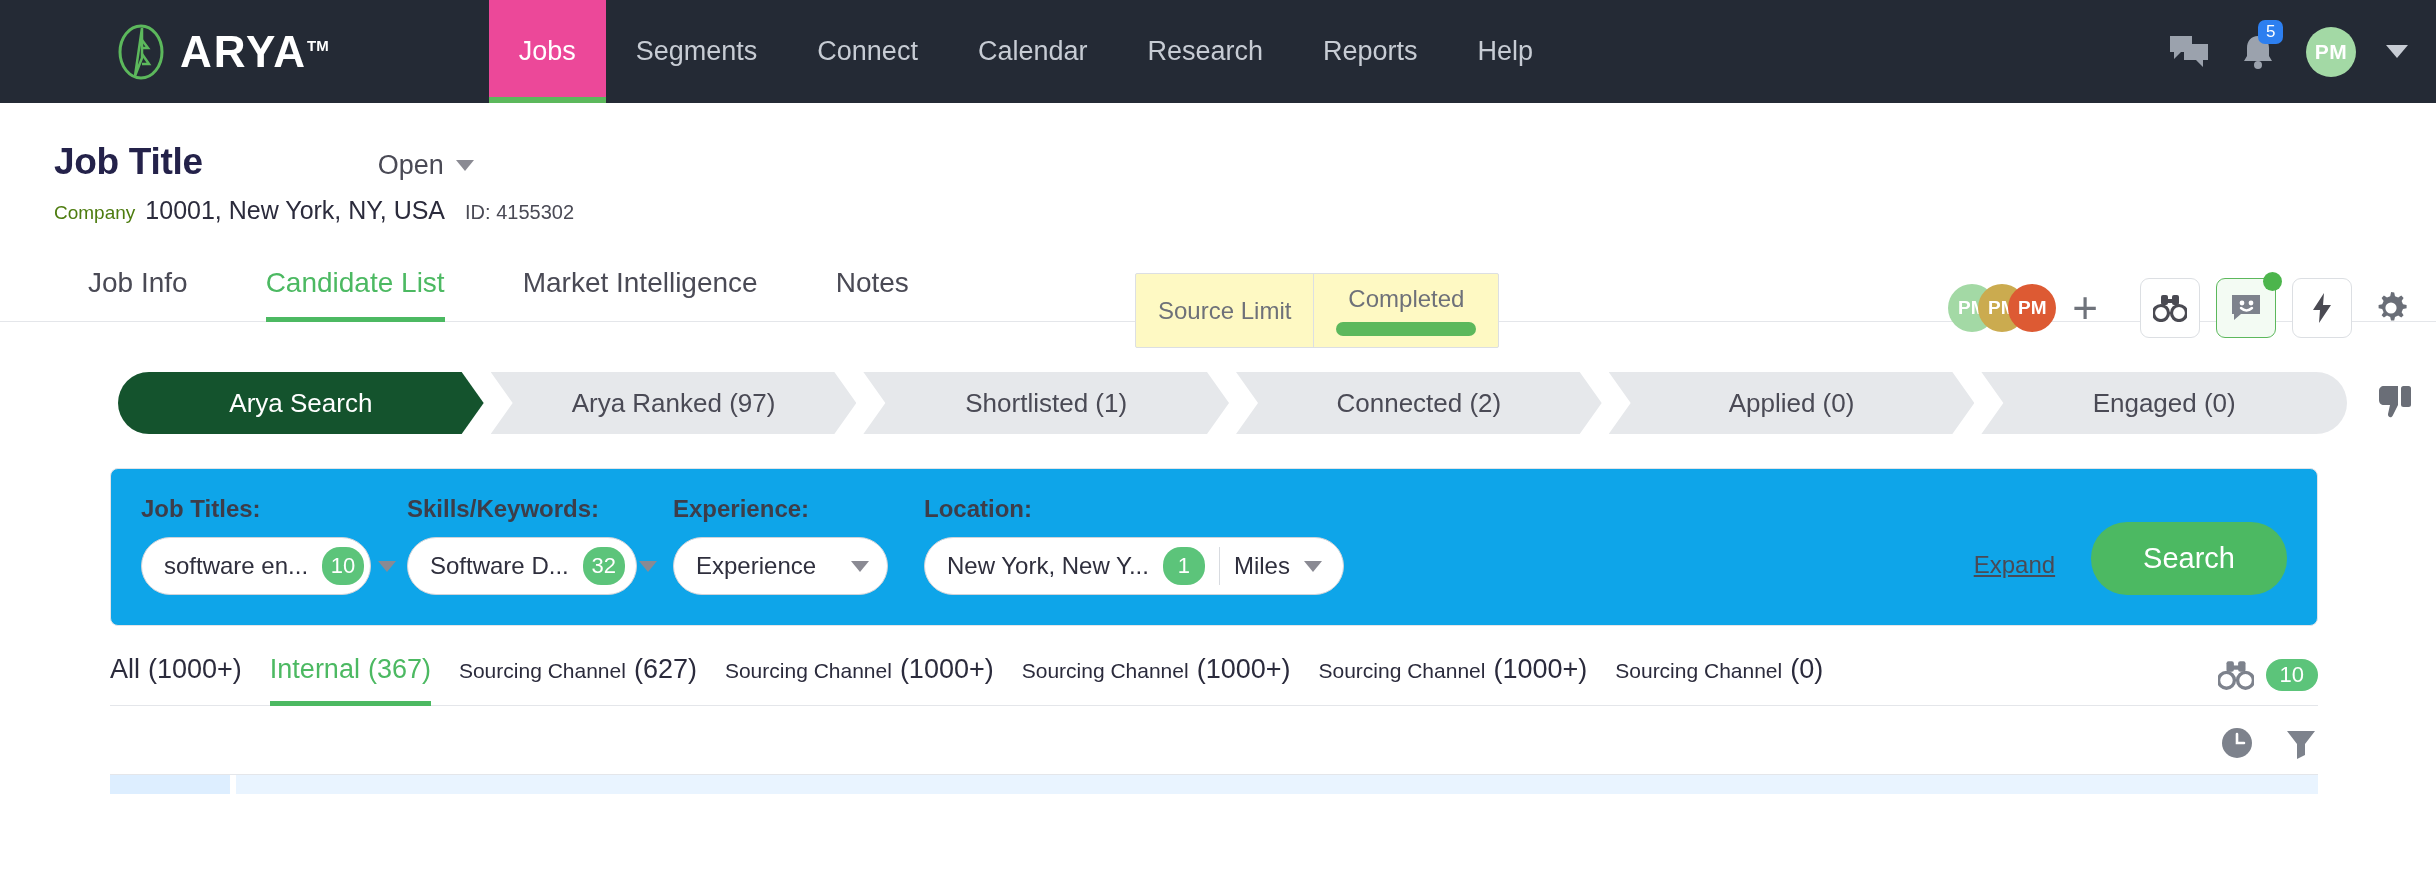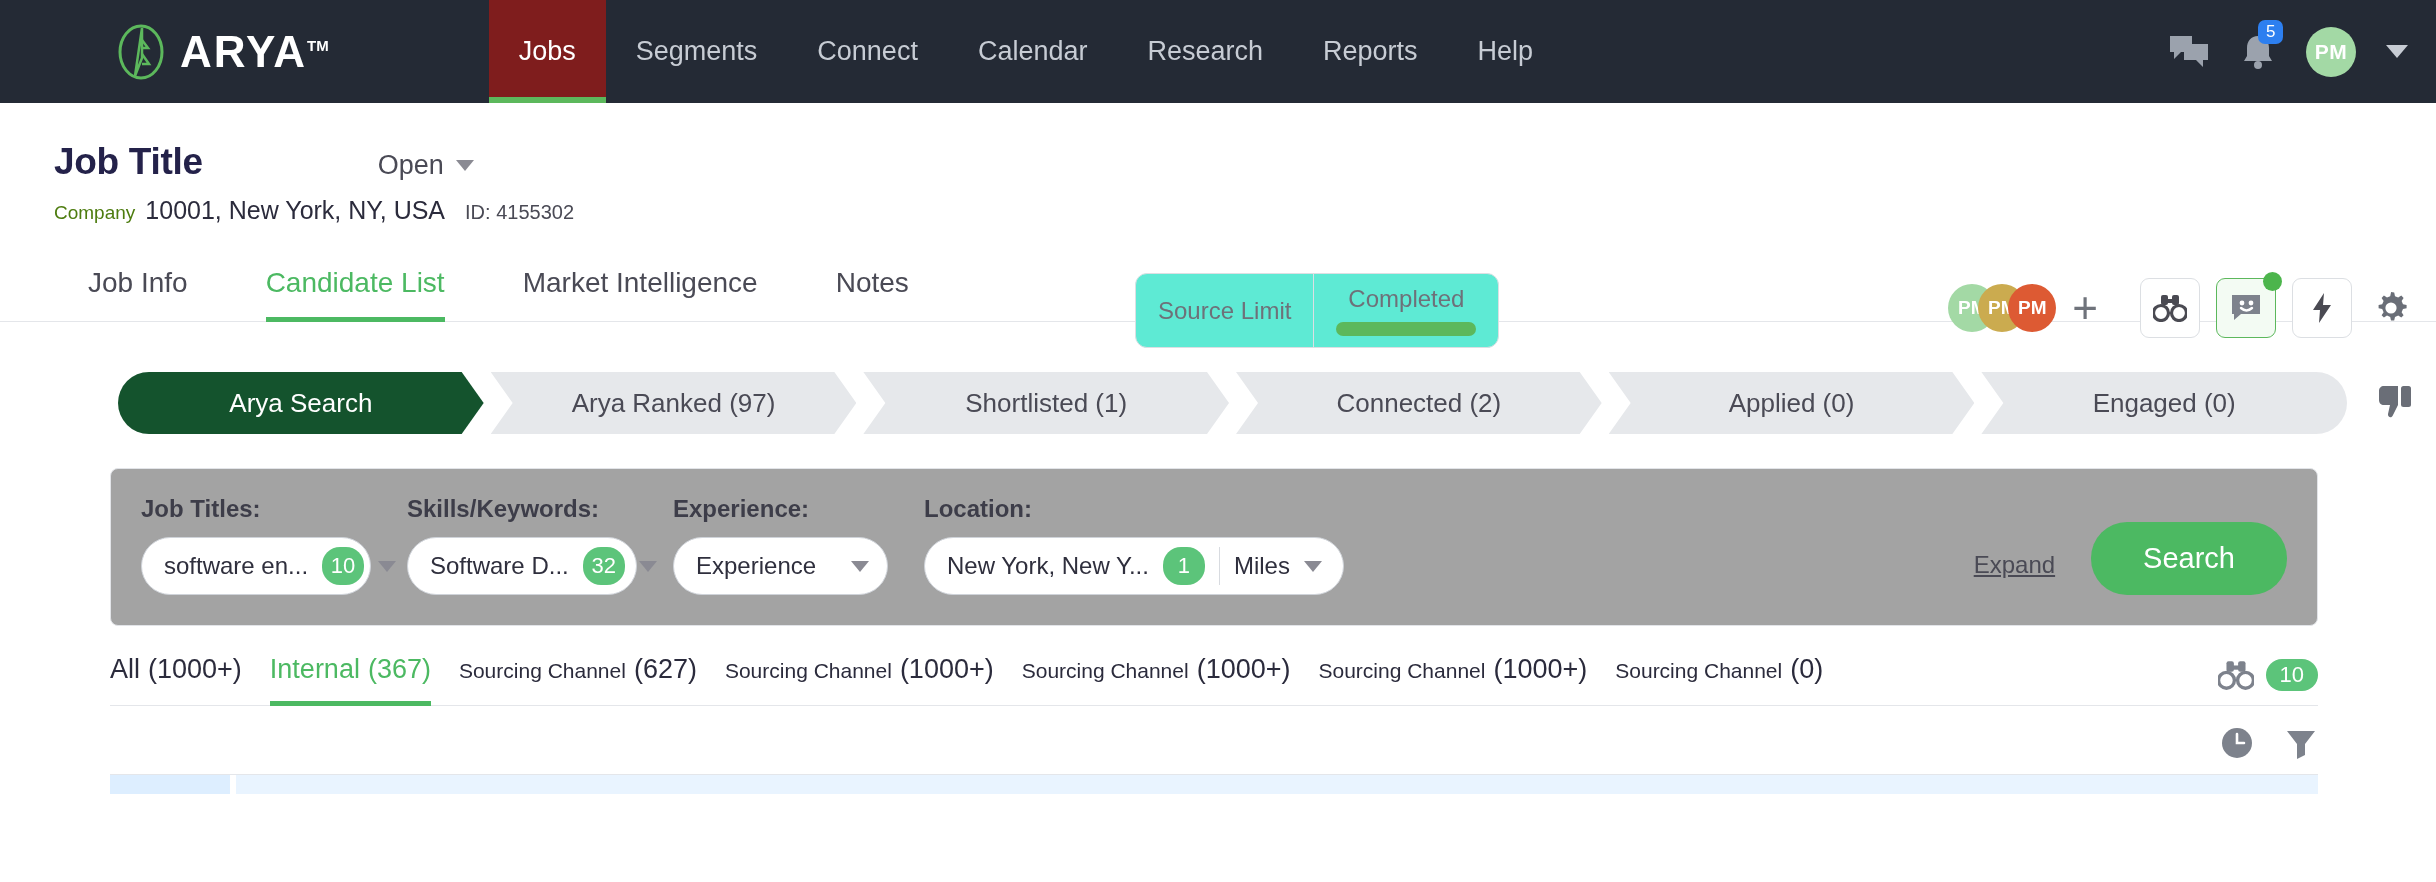--- a/index.html
+++ b/index.html
@@ -46,21 +46,21 @@
     display: flex; align-items: center;
     padding: 0 30px;
     color: #c7ccd4;
     font-size: 27px;
     cursor: pointer;
     position: relative;
     white-space: nowrap;
   }
   .nav-item.active {
     color: #ffffff;
-    background: #7f1d1d;
+    background: #ec4899;
   }
   .nav-item.active::after {
     content: "";
     position: absolute;
     left: 0; right: 0; bottom: 0;
     height: 6px;
     background: #5cb85c;
   }
   .nav-right {
     margin-left: auto;
@@ -127,22 +127,22 @@
   }
   .job-company { font-size: 19px; color: #4d7c0f; }
   .job-loc { font-size: 25px; color: #2b2b3c; }
   .job-id { font-size: 20px; color: #4a4a55; margin-left: 10px; }
 
   .source-limit-box {
     position: absolute;
     left: 1135px; top: 170px;
     display: flex;
     border: 1px solid #dcdfe3;
-    border-radius: 12px;
-    background: #5eead4;
+    border-radius: 2px;
+    background: #fef9c3;
     overflow: hidden;
     height: 75px;
   }
   .sl-cell {
     padding: 0 22px;
     display: flex; flex-direction: column;
     align-items: center; justify-content: center;
     font-size: 24px; color: #6e7179;
     cursor: pointer;
   }
@@ -242,21 +242,21 @@
     border-radius: 0 31px 31px 0;
     clip-path: polygon(0 0, 100% 0, 100% 100%, 0 100%, 22px 50%);
   }
   .thumbs-down { margin-left: 22px; cursor: pointer; display: flex; align-items: center; }
 
   
   .search-panel {
     margin: 34px 118px 0 110px;
     border: 1px solid #e2e4e8;
     border-radius: 8px;
-    background: #a3a3a3;
+    background: #0ea5e9;
     padding: 26px 30px 30px 30px;
     display: flex; align-items: flex-end;
   }
   .field-group { margin-right: 36px; }
   .field-label {
     font-size: 24px; font-weight: bold; color: #3d3d49;
     margin-bottom: 14px;
   }
   .pill {
     height: 58px;

